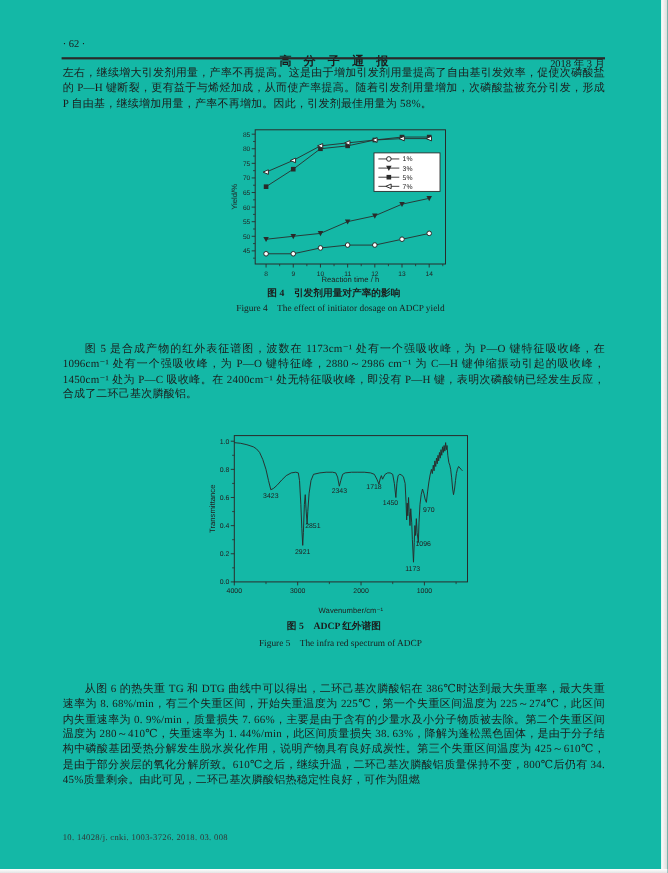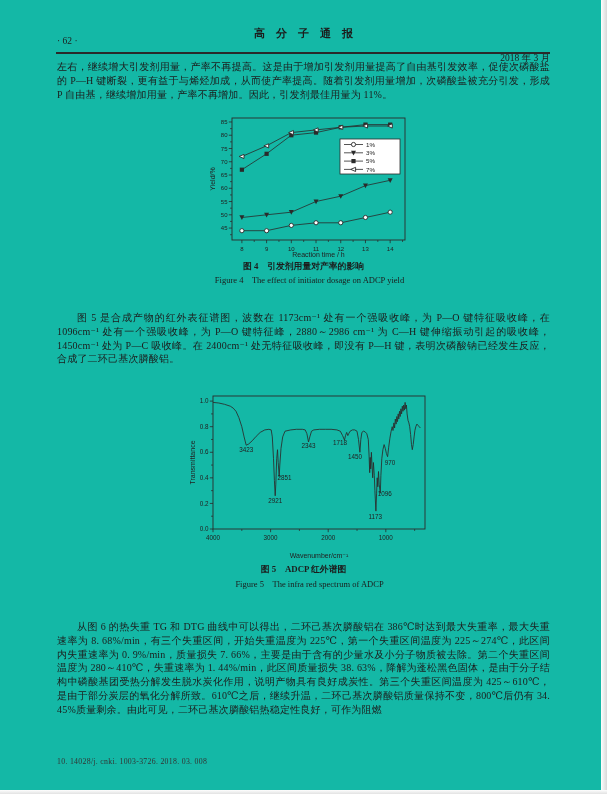--- a/index.html
+++ b/index.html
@@ -6,21 +6,21 @@
   .page{
     position:relative; width:607px; height:794px; background:#14b8a6;
     font-family:"Liberation Serif","DejaVu Serif",serif; color:#1c1c1c;
     overflow:hidden; margin:0 auto;
   }
   .edge-right{position:absolute;right:0;top:0;width:6px;height:100%;
     background:linear-gradient(to right,#fefefe,#d8d8d8);}
   .edge-bottom{position:absolute;left:0;bottom:0;width:100%;height:4px;
     background:linear-gradient(to bottom,#fefefe,#e2e2e2);}
   .hdr-left{position:absolute;left:57px;top:36px;font-size:9.5px;}
-  .hdr-center{position:absolute;left:0;right:0;top:26px;text-align:center;
+  .hdr-center{position:absolute;left:0;right:0;top:48px;text-align:center;
     font-size:11px;font-weight:bold;}
   .hdr-right{position:absolute;right:57px;top:36px;font-size:9.5px;margin-top:16px;}
   .hdr-rule{position:absolute;left:56px;top:52px;width:494px;height:2px;background:#2a2a2a;}
   .para{
     position:absolute;left:57px;width:493px;font-size:10px;line-height:13.8px;
     text-align:justify;text-align-last:left;letter-spacing:0.2px;
   }
   .para.indent{text-indent:2em;}
   .p1{top:60px;}
   .p24{top:311px;}
@@ -47,21 +47,21 @@
 
 <div class="page">
   <div class="edge-right"></div>
   <div class="edge-bottom"></div>
 
   <div class="hdr-left">· 62 ·</div>
   <div class="hdr-center">高　分　子　通　报</div>
   <div class="hdr-right">2018 年 3 月</div>
   <div class="hdr-rule"></div>
 
-  <div class="para p1">左右，继续增大引发剂用量，产率不再提高。这是由于增加引发剂用量提高了自由基引发效率，促使次磷酸盐的 P—H 键断裂，更有益于与烯烃加成，从而使产率提高。随着引发剂用量增加，次磷酸盐被充分引发，形成 P 自由基，继续增加用量，产率不再增加。因此，引发剂最佳用量为 11%。</div>
+  <div class="para p1">左右，继续增大引发剂用量，产率不再提高。这是由于增加引发剂用量提高了自由基引发效率，促使次磷酸盐的 P—H 键断裂，更有益于与烯烃加成，从而使产率提高。随着引发剂用量增加，次磷酸盐被充分引发，形成 P 自由基，继续增加用量，产率不再增加。因此，引发剂最佳用量为 58%。</div>
 
   <svg class="fig fig4" width="210" height="145">
       <rect x="27" y="4" width="173" height="122" fill="none" stroke="#2a2a2a" stroke-width="0.9"></rect>
       <line x1="36.88571428571429" y1="126" x2="36.88571428571429" y2="129.2" stroke="#2a2a2a" stroke-width="0.8"></line>
       <text x="36.88571428571429" y="136.5" font-size="6" text-anchor="middle">8</text>
       <line x1="49.24285714285715" y1="126" x2="49.24285714285715" y2="128" stroke="#2a2a2a" stroke-width="0.7"></line>
       <line x1="61.60000000000001" y1="126" x2="61.60000000000001" y2="129.2" stroke="#2a2a2a" stroke-width="0.8"></line>
       <text x="61.60000000000001" y="136.5" font-size="6" text-anchor="middle">9</text>
       <line x1="73.95714285714286" y1="126" x2="73.95714285714286" y2="128" stroke="#2a2a2a" stroke-width="0.7"></line>
       <line x1="86.31428571428572" y1="126" x2="86.31428571428572" y2="129.2" stroke="#2a2a2a" stroke-width="0.8"></line>

